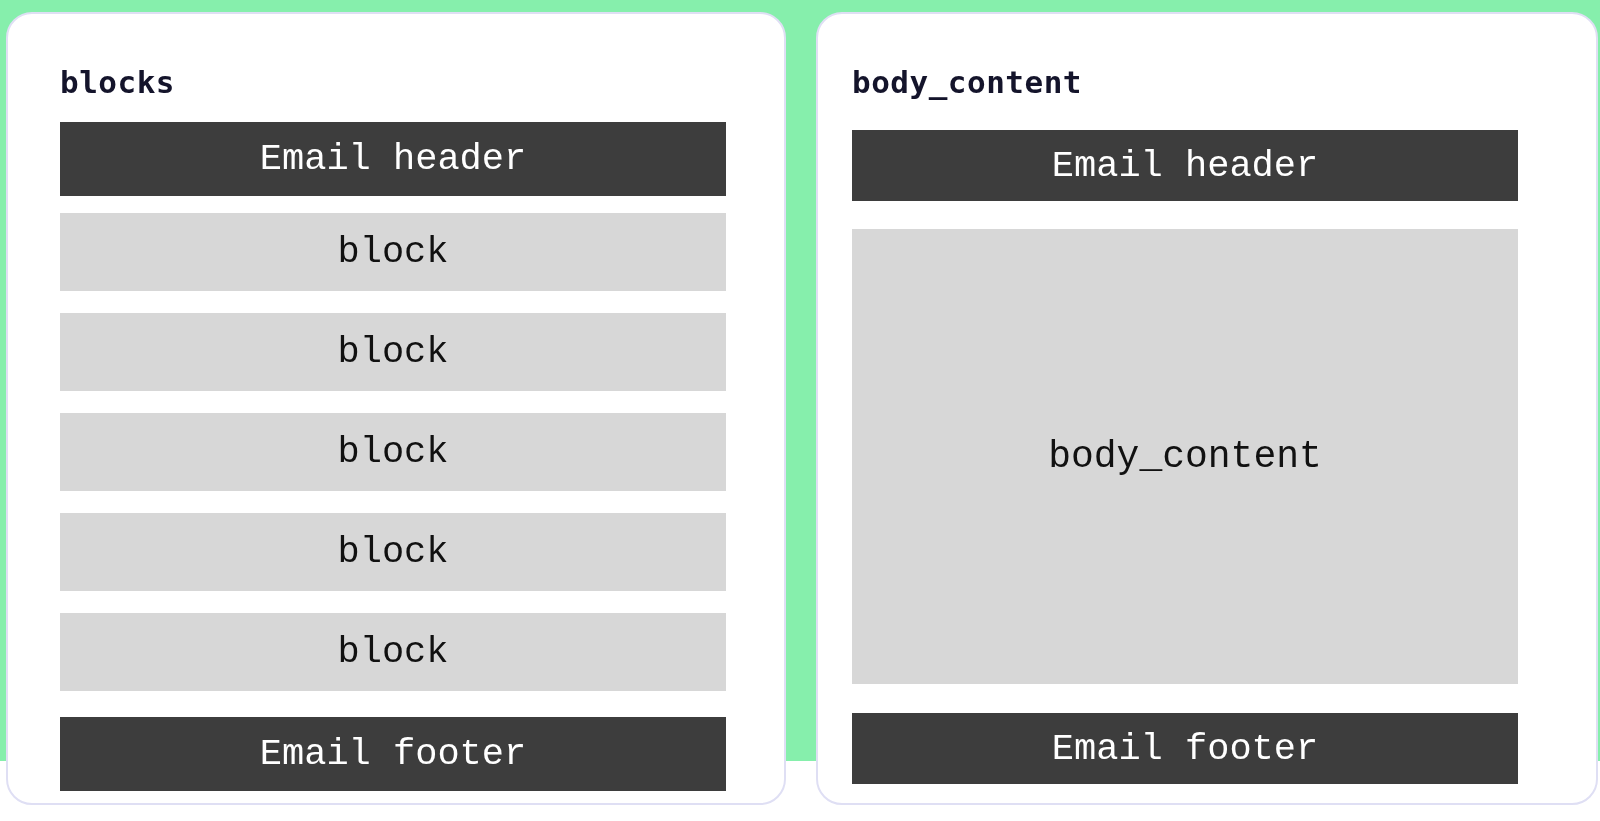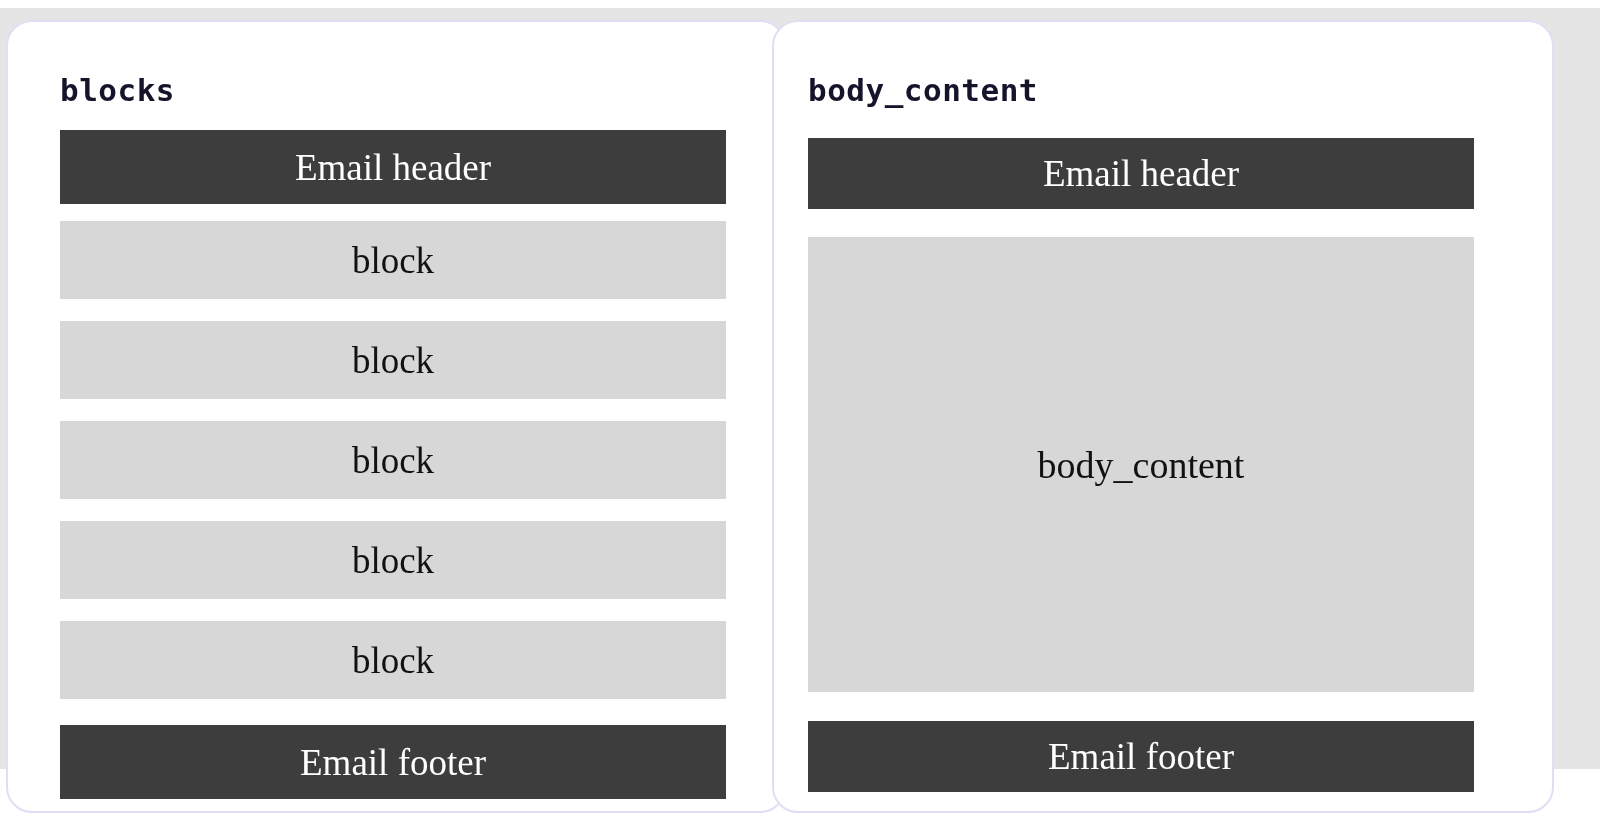--- a/index.html
+++ b/index.html
@@ -11,36 +11,35 @@
     width: 1600px;
     height: 821px;
     font-family: "Liberation Sans", sans-serif;
     overflow: hidden;
   }
 
   .canvas {
     position: relative;
     width: 1600px;
     height: 761px;
-    background: #e5e5e5;
-    margin-top: 8px;
+    background: #86efac;
   }
 
   
   .card {
     position: absolute;
     top: 12px;
     height: 793px;
     background: #ffffff;
     border: 2px solid #dfdff4;
     border-radius: 26px;
     box-sizing: border-box;
   }
   .card--left  { left: 6px;   width: 780px; }
-  .card--right { left: 772px; width: 782px; }
+  .card--right { left: 816px; width: 782px; }
 
   
   .card-title {
     position: absolute;
     font-family: "DejaVu Sans Mono", "Liberation Mono", monospace;
     font-weight: bold;
     font-size: 31px;
     letter-spacing: 0.5px;
     color: #14142b;
     white-space: nowrap;
@@ -66,21 +65,21 @@
     width: 666px;
     height: 654px;
   }
 
   
   .bar {
     display: flex;
     align-items: center;
     justify-content: center;
     box-sizing: border-box;
-    font-family: Liberation Serif, serif;
+    font-family: Liberation Mono, monospace;
     font-weight: 400;
     white-space: nowrap;
   }
   .bar--dark {
     background: #3d3d3d;
     color: #ffffff;
     font-size: 37px;
   }
   .bar--gray {
     background: #d7d7d7;

